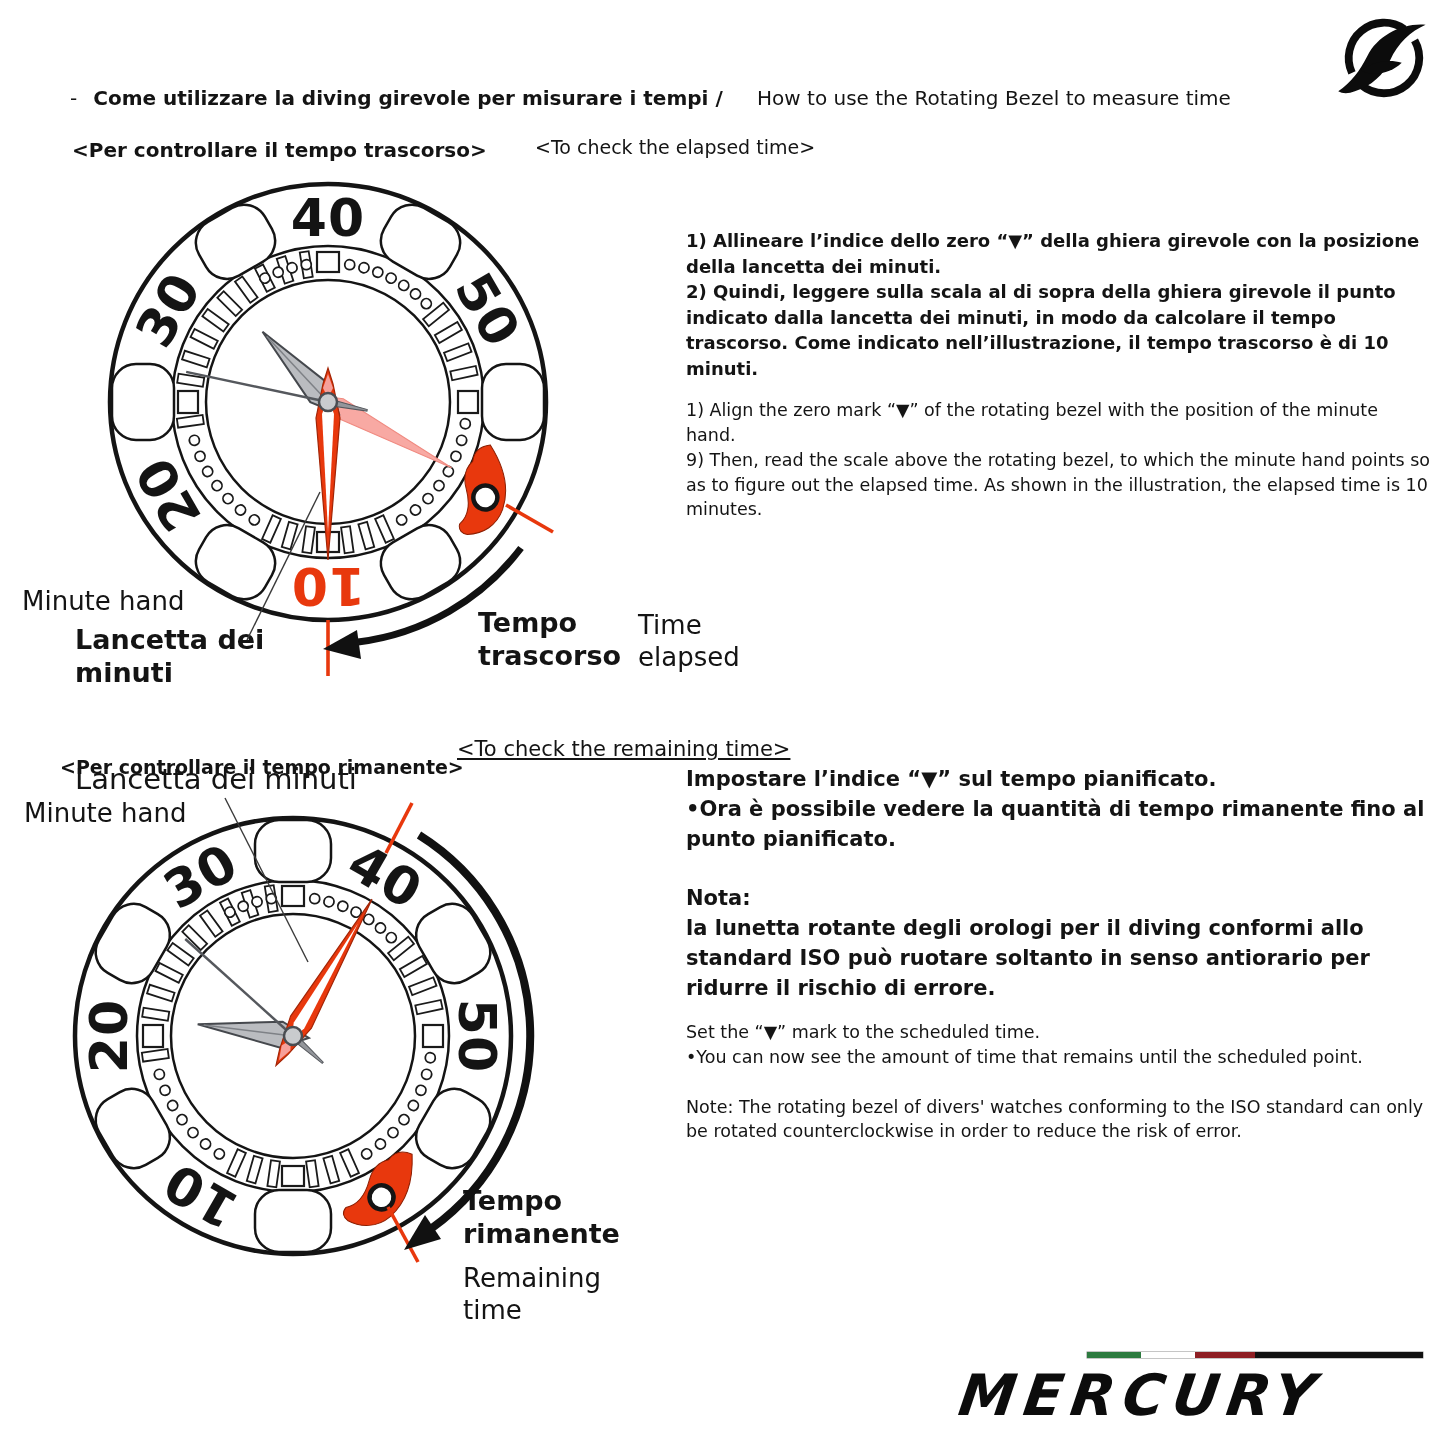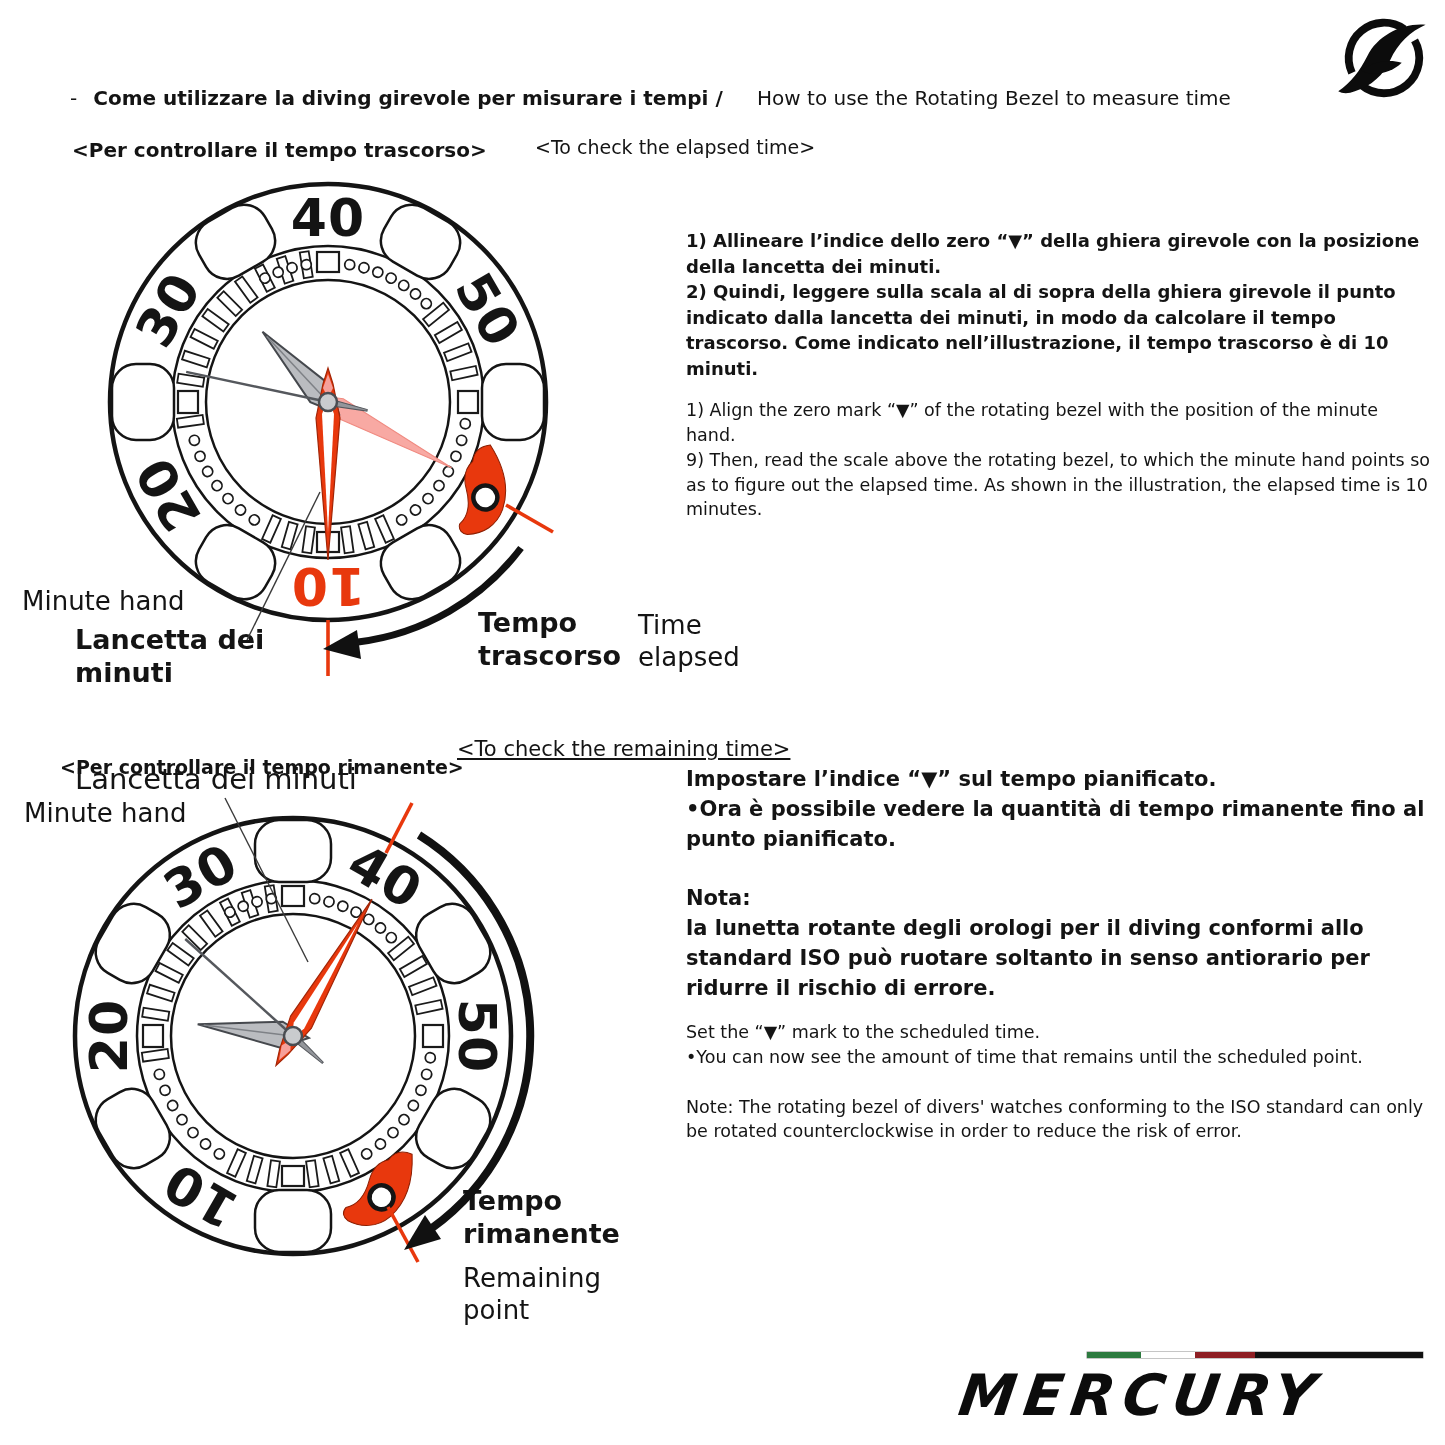--- a/index.html
+++ b/index.html
@@ -81,21 +81,21 @@
 <div id="lbl-elapsed-it" class="abs lbl pre">Tempo
 trascorso</div>
 <div id="lbl-elapsed-en" class="abs lbl pre">Time
 elapsed</div>
 
 <div id="lbl-lancetta2" class="abs lbl">Lancetta dei minuti</div>
 <div id="lbl-minhand2" class="abs lbl">Minute hand</div>
 <div id="lbl-remaining-it" class="abs lbl pre">Tempo
 rimanente</div>
 <div id="lbl-remaining-en" class="abs lbl pre">Remaining
-point</div>
+time</div>
 
 <svg id="watch1" class="abs" viewBox="-240 -240 480 480">
     <circle r="218" fill="#fff" stroke="#141414" stroke-width="4.5"></circle>
     <circle r="156" fill="none" stroke="#141414" stroke-width="2.5"></circle>
     <rect x="-38" y="-216" width="76" height="62" rx="24" transform="rotate(30)" fill="#fff" stroke="#141414" stroke-width="2.5"></rect>
     <rect x="-38" y="-216" width="76" height="62" rx="24" transform="rotate(90)" fill="#fff" stroke="#141414" stroke-width="2.5"></rect>
     <rect x="-38" y="-216" width="76" height="62" rx="24" transform="rotate(150)" fill="#fff" stroke="#141414" stroke-width="2.5"></rect>
     <rect x="-38" y="-216" width="76" height="62" rx="24" transform="rotate(210)" fill="#fff" stroke="#141414" stroke-width="2.5"></rect>
     <rect x="-38" y="-216" width="76" height="62" rx="24" transform="rotate(270)" fill="#fff" stroke="#141414" stroke-width="2.5"></rect>
     <rect x="-38" y="-216" width="76" height="62" rx="24" transform="rotate(330)" fill="#fff" stroke="#141414" stroke-width="2.5"></rect>

